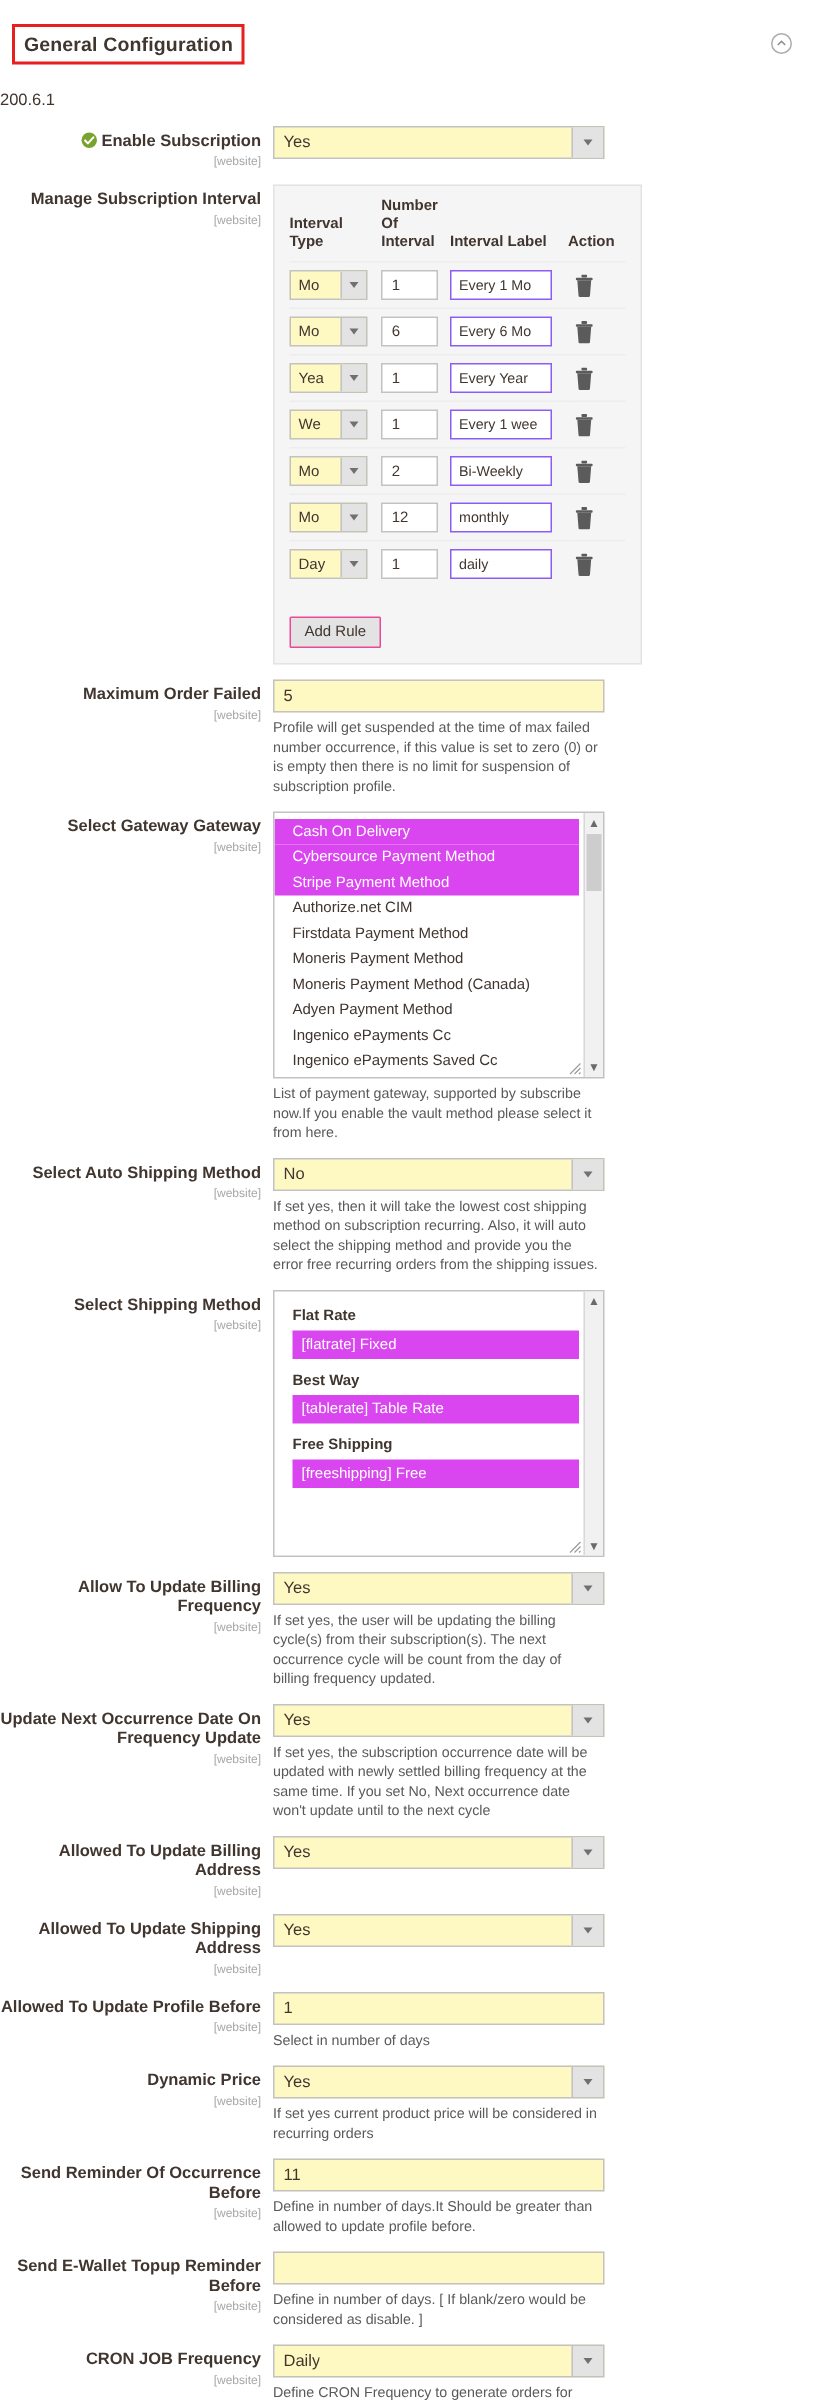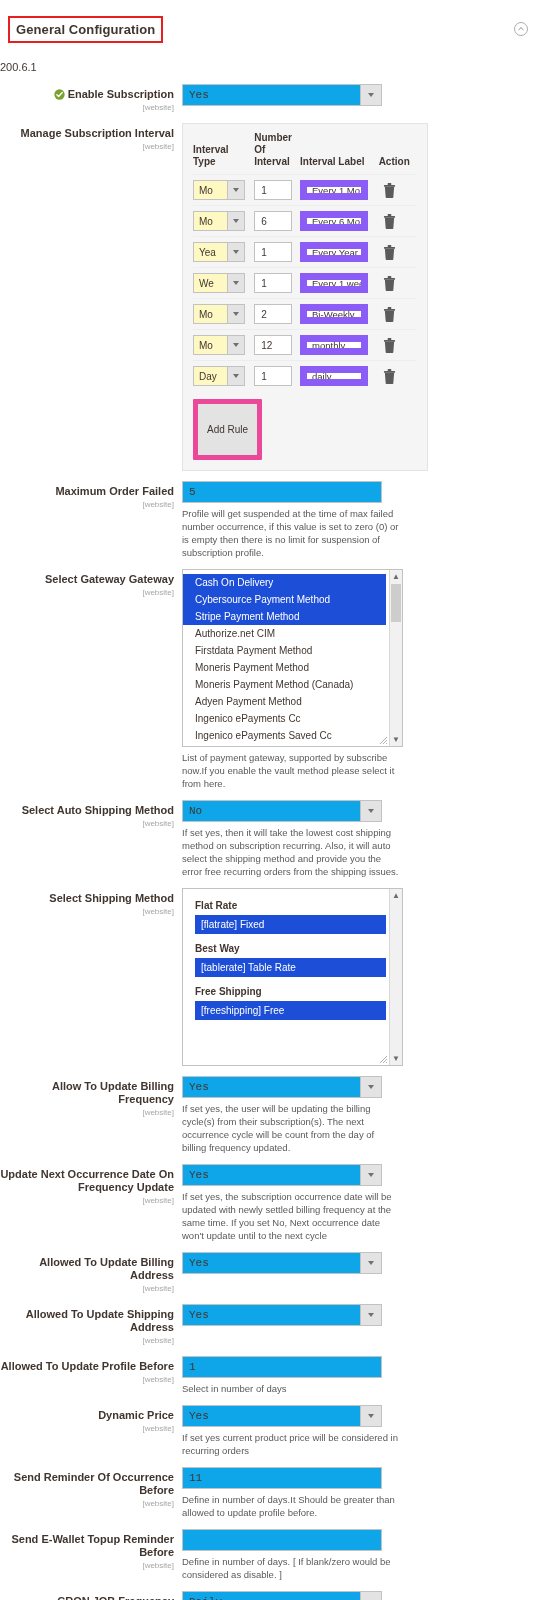--- a/index.html
+++ b/index.html
@@ -89,25 +89,25 @@
   }
 
   
   .plain-value {
     font-size: 11px;
     color: #41362f;
     padding-top: 4px;
     line-height: 14px;
   }
   .select, .input {
-    width: 200px;
+    width: 221px;
     height: 22px;
     border: 1px solid #c2c2c2;
-    background: #0ea5e9;
-    font-family: Liberation Mono, monospace;
+    background: #fef9c3;
+    font-family: Liberation Sans, sans-serif;
     font-size: 11px;
     color: #41362f;
     padding: 0 6px;
     display: flex;
     align-items: center;
     position: relative;
   }
   .select .arrow-btn {
     position: absolute;
     right: 0; top: 0; bottom: 0;
@@ -179,36 +179,36 @@
   .mini-input {
     width: 38px; height: 20px;
     border: 1px solid #c2c2c2;
     background: #fff;
     font-size: 10px; color: #41362f;
     display: flex; align-items: center;
     padding-left: 6px;
   }
   .lbl-input {
     width: 68px; height: 20px;
-    border: 7px solid #8b5cf6;
+    border: 1px solid #8b5cf6;
     background: #fff;
     font-size: 9.5px; color: #41362f;
     display: flex; align-items: center;
     padding-left: 5px;
     overflow: hidden; white-space: nowrap;
   }
   .trash { width: 13px; height: 15px; display:block; margin-left:4px; }
   .add-rule {
-    margin-top: 8px;
+    margin-top: 20px;
     display: inline-block;
-    border: 5px solid #ec4899;
+    border: 1px solid #ec4899;
     background: #e3e3e3;
     color: #41362f;
     font-size: 10px;
-    padding: 20px 9px;
+    padding: 4px 9px;
     border-radius: 1px;
   }
 
   
   .listbox {
     width: 221px;
     border: 1px solid #c2c2c2;
     background: #fff;
     position: relative;
     padding: 4px 0 0 0;
@@ -217,21 +217,21 @@
   .listbox.payment { height: 178px; }
   .listbox.shipping { height: 178px; padding-top: 7px; }
   .listbox .opt {
     font-size: 10px;
     line-height: 17px;
     padding: 0 4px 0 12px;
     color: #41362f;
     white-space: nowrap;
   }
   .listbox .opt.sel {
-    background: #1d4ed8;
+    background: #d946ef;
     color: #ffffff;
     margin-right: 16px;
   }
   .listbox .grp {
     font-size: 10px;
     font-weight: 700;
     color: #41362f;
     padding: 3px 4px 2px 12px;
     line-height: 14px;
   }

